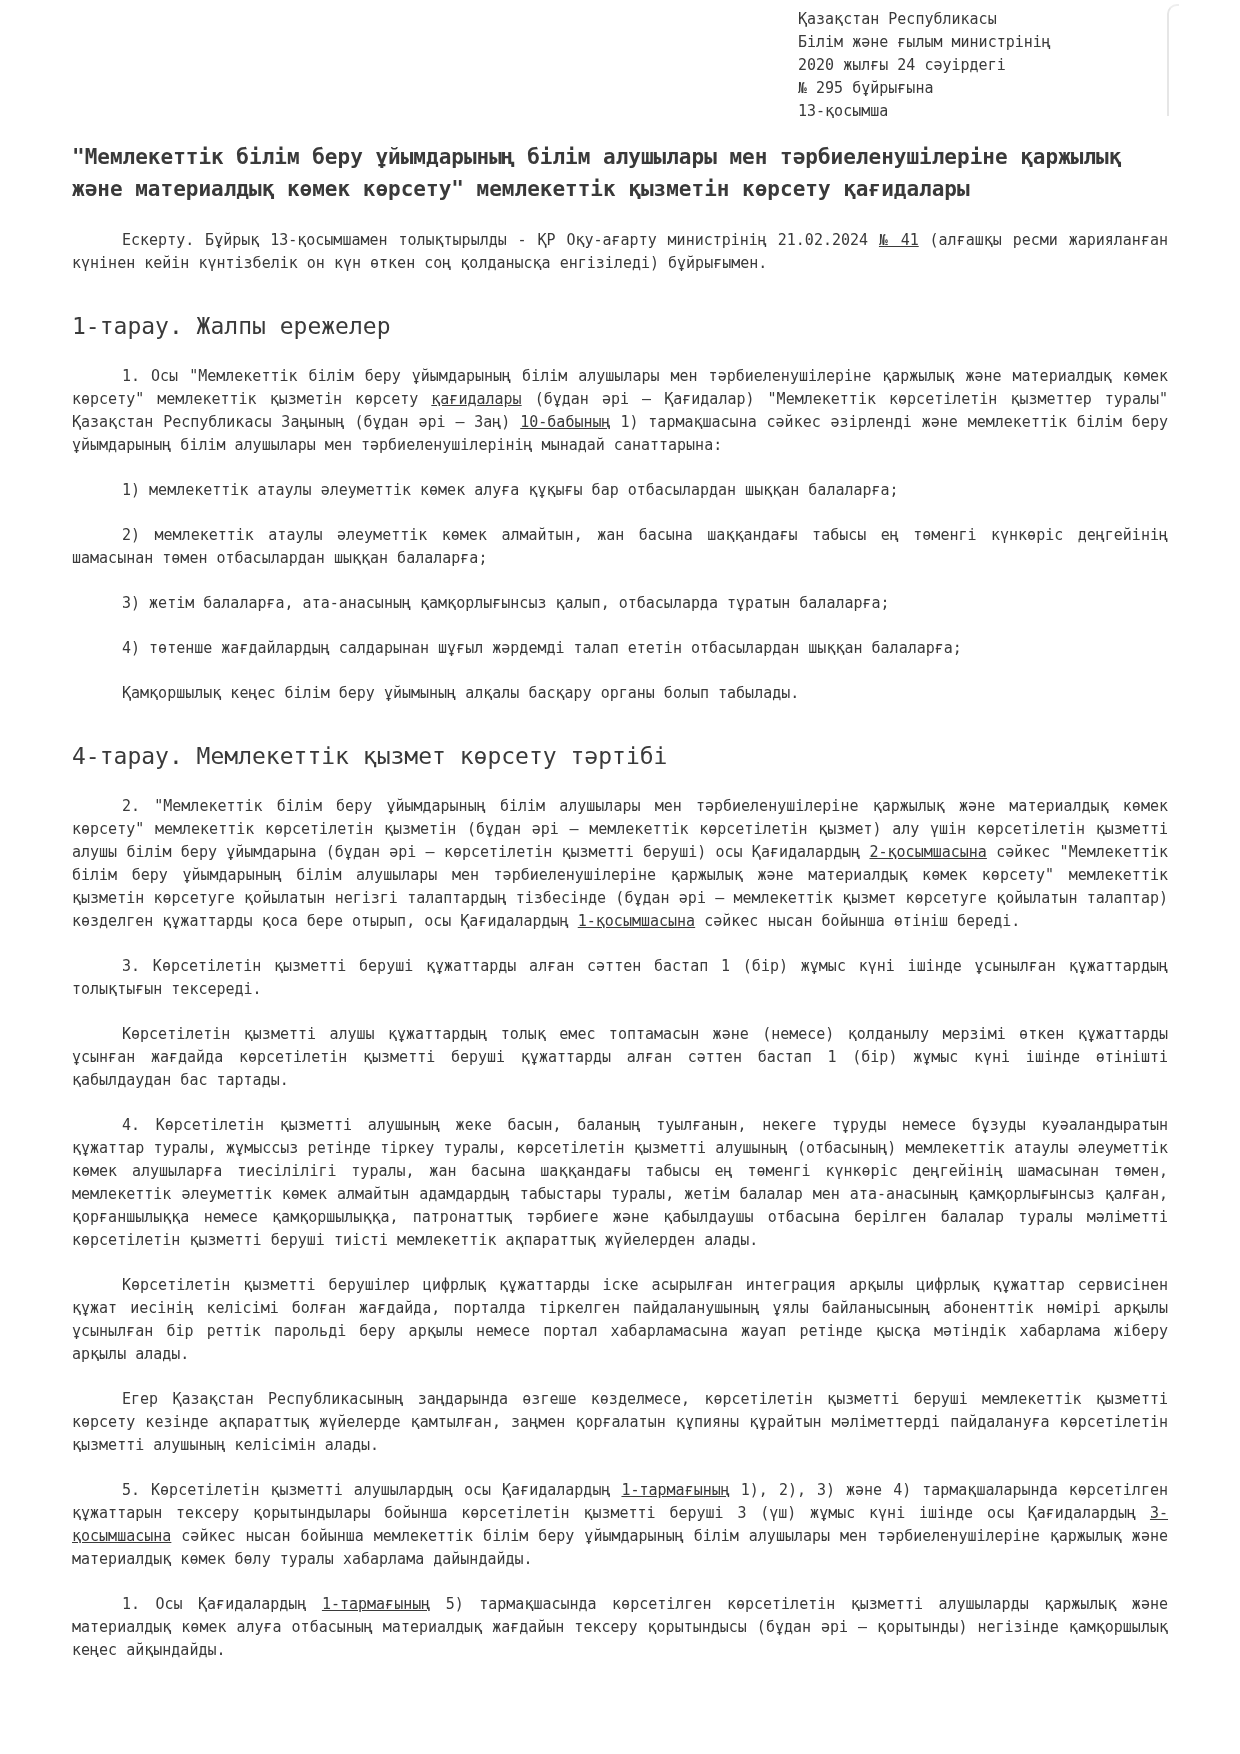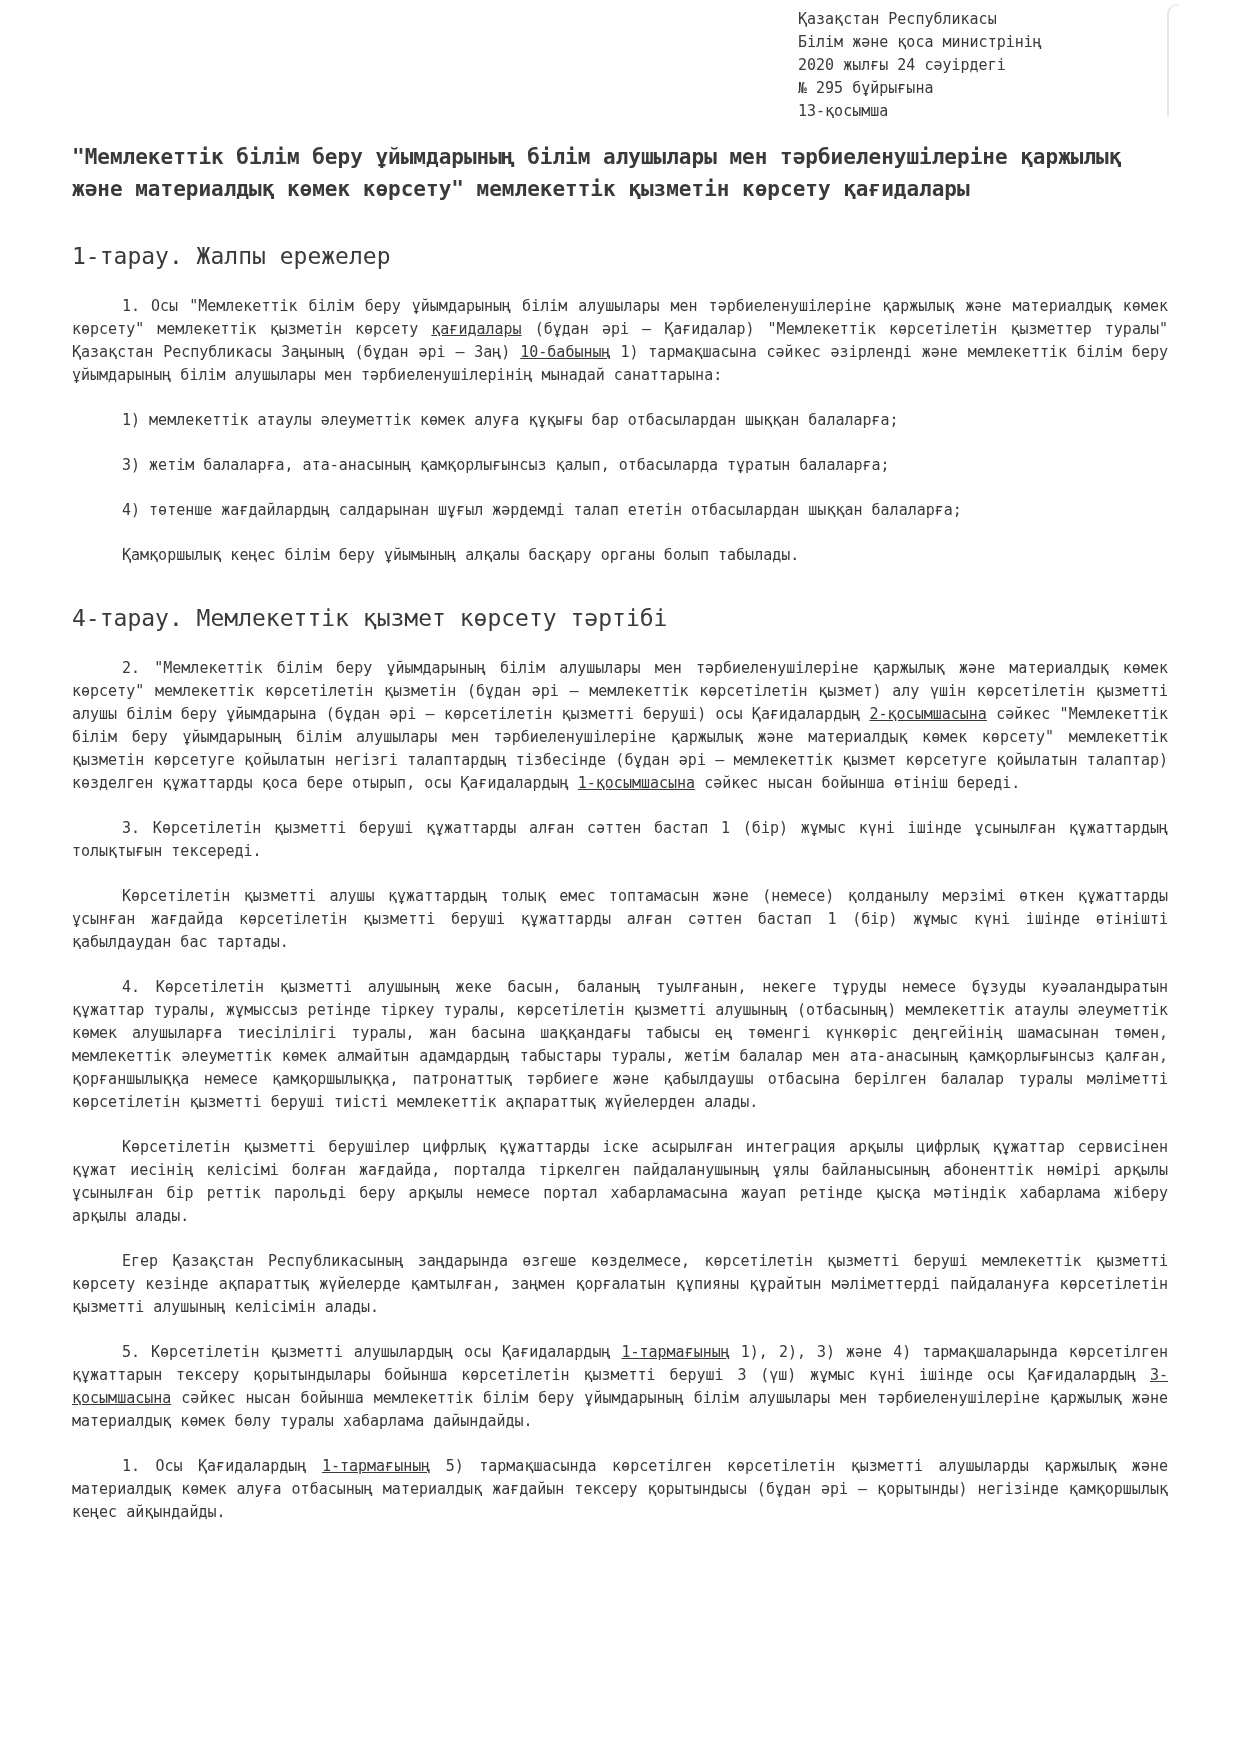--- a/index.html
+++ b/index.html
@@ -67,34 +67,36 @@
 </style>
 </head>
 <body>
 
 <div class="page">
 
   <div class="edge-artifact"></div>
 
   <div class="requisite">
     <div>Қазақстан Республикасы</div>
-    <div>Білім және қоса министрінің</div>
+    <div>Білім және ғылым министрінің</div>
     <div>2020 жылғы 24 сәуірдегі</div>
     <div>№ 295 бұйрығына</div>
     <div>13-қосымша</div>
   </div>
 
   <h1 class="doc-title">"Мемлекеттік білім беру ұйымдарының білім алушылары мен тәрбиеленушілеріне қаржылық және материалдық көмек көрсету" мемлекеттік қызметін көрсету қағидалары</h1>
 
+  <p class="note"><span>Ескерту. Бұйрық 13-қосымшамен толықтырылды - ҚР Оқу-ағарту министрінің 21.02.2024 </span><a class="doc-link">№ 41</a><span> (алғашқы ресми жарияланған күнінен кейін күнтізбелік он күн өткен соң қолданысқа енгізіледі) бұйрығымен.</span></p>
 
   <h2 class="chapter">1-тарау. Жалпы ережелер</h2>
 
   <p class="body-par"><span>1. Осы "Мемлекеттік білім беру ұйымдарының білім алушылары мен тәрбиеленушілеріне қаржылық және материалдық көмек көрсету" мемлекеттік қызметін көрсету </span><a class="doc-link">қағидалары</a><span> (бұдан әрі – Қағидалар) "Мемлекеттік көрсетілетін қызметтер туралы" Қазақстан Республикасы Заңының (бұдан әрі – Заң) </span><a class="doc-link">10-бабының</a><span> 1) тармақшасына сәйкес әзірленді және мемлекеттік білім беру ұйымдарының білім алушылары мен тәрбиеленушілерінің мынадай санаттарына:</span></p>
 
   <p class="body-par">1) мемлекеттік атаулы әлеуметтік көмек алуға құқығы бар отбасылардан шыққан балаларға;</p>
+  <p class="body-par">2) мемлекеттік атаулы әлеуметтік көмек алмайтын, жан басына шаққандағы табысы ең төменгі күнкөріс деңгейінің шамасынан төмен отбасылардан шыққан балаларға;</p>
   <p class="body-par">3) жетім балаларға, ата-анасының қамқорлығынсыз қалып, отбасыларда тұратын балаларға;</p>
   <p class="body-par">4) төтенше жағдайлардың салдарынан шұғыл жәрдемді талап ететін отбасылардан шыққан балаларға;</p>
 
   <p class="body-par">Қамқоршылық кеңес білім беру ұйымының алқалы басқару органы болып табылады.</p>
 
   <h2 class="chapter">4-тарау. Мемлекеттік қызмет көрсету тәртібі</h2>
 
   <p class="body-par"><span>2. "Мемлекеттік білім беру ұйымдарының білім алушылары мен тәрбиеленушілеріне қаржылық және материалдық көмек көрсету" мемлекеттік көрсетілетін қызметін (бұдан әрі – мемлекеттік көрсетілетін қызмет) алу үшін көрсетілетін қызметті алушы білім беру ұйымдарына (бұдан әрі – көрсетілетін қызметті беруші) осы Қағидалардың </span><a class="doc-link">2-қосымшасына</a><span> сәйкес "Мемлекеттік білім беру ұйымдарының білім алушылары мен тәрбиеленушілеріне қаржылық және материалдық көмек көрсету" мемлекеттік қызметін көрсетуге қойылатын негізгі талаптардың тізбесінде (бұдан әрі – мемлекеттік қызмет көрсетуге қойылатын талаптар) көзделген құжаттарды қоса бере отырып, осы Қағидалардың </span><a class="doc-link">1-қосымшасына</a><span> сәйкес нысан бойынша өтініш береді.</span></p>
 
 

